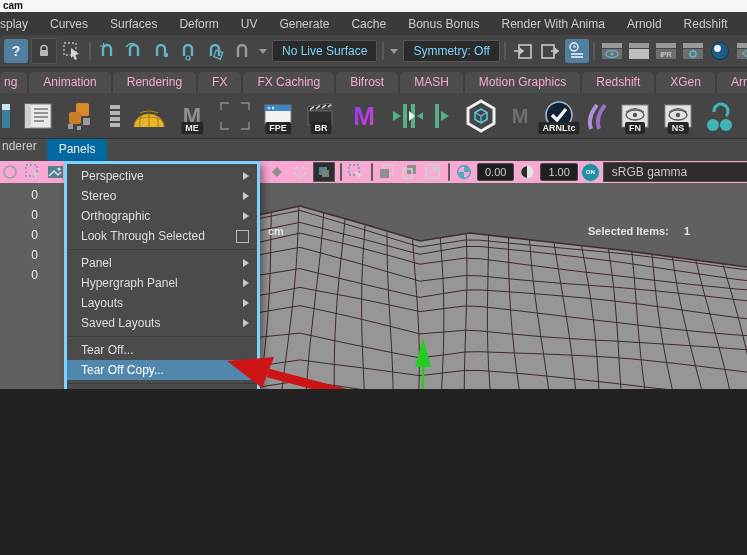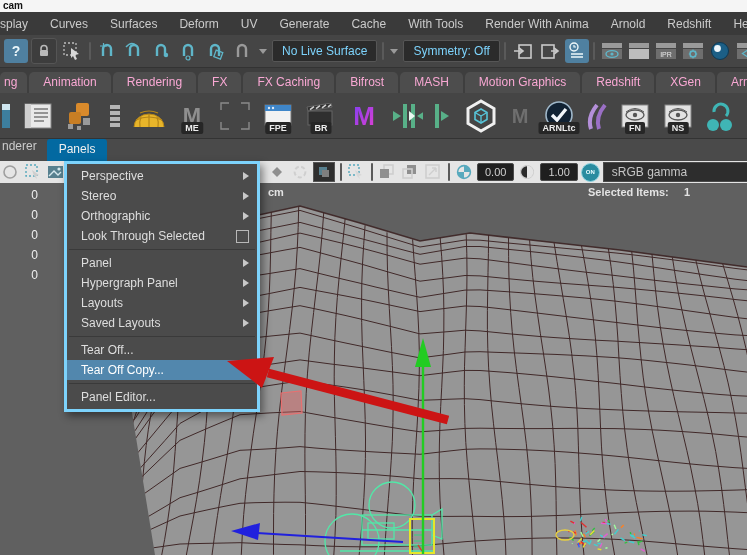--- a/index.html
+++ b/index.html
@@ -1,16 +1,16 @@
 <!DOCTYPE html>
 <html><head>
 <meta charset="utf-8">
 <style>
   html,body{margin:0;padding:0;background:#222;}
-  #app{position:relative;width:747px;height:555px;overflow:hidden;
+  #app{position:relative;width:747px;height:389px;overflow:hidden;
        font-family:"Liberation Sans",sans-serif;-webkit-font-smoothing:antialiased;}
   .row{position:absolute;left:0;width:747px;box-sizing:border-box;}
   
   #titlebar{top:0;height:12px;background:#f5f5f5;color:#111;font-size:10px;font-weight:bold;
             line-height:12px;padding-left:3px;}
   
   #menubar{top:12px;height:23px;background:#3a3a3a;display:flex;align-items:center;
            color:#cbcbcb;font-size:12px;}
   #menubar .mitem{padding:0 11px;white-space:nowrap;cursor:default;}
   #menubar .mitem:first-child{padding-left:2px;margin-left:-2px;}
@@ -41,33 +41,33 @@
          justify-content:center;flex:0 0 auto;}
   .badge{position:absolute;bottom:1px;left:50%;transform:translateX(-50%);
          background:#262626;color:#ececec;font-size:9px;font-weight:bold;
          padding:1px 4px;border-radius:2px;white-space:nowrap;line-height:10px;}
   
   #panelmenubar{top:139px;height:22px;background:#4a4a4a;display:flex;
                 color:#cccccc;font-size:12px;}
   #panel-left-partial{padding:0 10px 0 2px;}
   #panels-tab{background:#0369a1;color:#f0f0f0;padding:3px 12px 4px 12px;border-radius:3px 3px 0 0;}
   
-  #vptoolbar{top:161px;height:22px;background:#e5e5e5;display:flex;align-items:center;gap:3px;}
+  #vptoolbar{top:161px;height:22px;background:#f9a8d4;display:flex;align-items:center;gap:3px;}
   .vpico{width:20px;height:18px;display:flex;align-items:center;justify-content:center;flex:0 0 auto;}
   .vpfield{height:16px;background:#1f1f1f;border:1px solid #4a4a4a;color:#cfcfcf;font-size:11px;
            display:flex;align-items:center;padding:0 7px;border-radius:2px;flex:0 0 auto;}
   #colorspace{width:138px;height:18px;background:#2d2d2d;border:1px solid #4a4a4a;color:#c5c5c5;
               font-size:12px;display:flex;align-items:center;padding:0 8px;flex:0 0 auto;}
   #cm-toggle{width:17px;height:17px;border-radius:50%;background:#2a8ca0;border:1px solid #8fd3df;
              color:#eafcff;font-size:6px;font-weight:bold;display:flex;align-items:center;
              justify-content:center;flex:0 0 auto;}
   
   #viewport{top:183px;height:372px;background:#606060;}
   #scene{position:absolute;left:0;top:0;}
-  .hud{position:absolute;color:#e3e3e3;font-size:11px;font-weight:bold;z-index:5;}
+  .hud{position:absolute;color:#e3e3e3;font-size:11px;font-weight:bold;z-index:5;margin-top:39px;}
   #channel-zeros{position:absolute;left:0;top:2px;width:38px;z-index:5;}
   #channel-zeros div{color:#f0f0f0;font-size:12px;text-align:right;height:20px;line-height:20px;}
   
   #panels-menu{position:absolute;left:64px;top:161px;width:190px;background:#4b4b4b;
                border:3px solid #7dd3fc;box-shadow:3px 4px 8px rgba(0,0,0,.45);z-index:30;
                padding:2px 0;}
   .menu-item{height:20px;display:flex;align-items:center;color:#dedede;font-size:12px;
              padding:0 8px 0 14px;position:relative;white-space:nowrap;}
   .menu-item .lbl{flex:1 1 auto;}
   .menu-item.hl{background:#5287ad;color:#ffffff;}
@@ -87,21 +87,21 @@
   </div>
 
   <div class="row" id="menubar">
       <div class="mitem">splay</div>
       <div class="mitem">Curves</div>
       <div class="mitem">Surfaces</div>
       <div class="mitem">Deform</div>
       <div class="mitem">UV</div>
       <div class="mitem">Generate</div>
       <div class="mitem">Cache</div>
-      <div class="mitem">With Tools</div>
+      <div class="mitem">Bonus Bonus</div>
       <div class="mitem">Render With Anima</div>
       <div class="mitem">Arnold</div>
       <div class="mitem">Redshift</div>
       <div class="mitem">Help</div>
     </div>
 
   <div class="row" id="statusline">
     <div class="tbtn active">
       <span style="color:#eaf6fa;font-size:14px;font-weight:bold;">?</span>
     </div>

